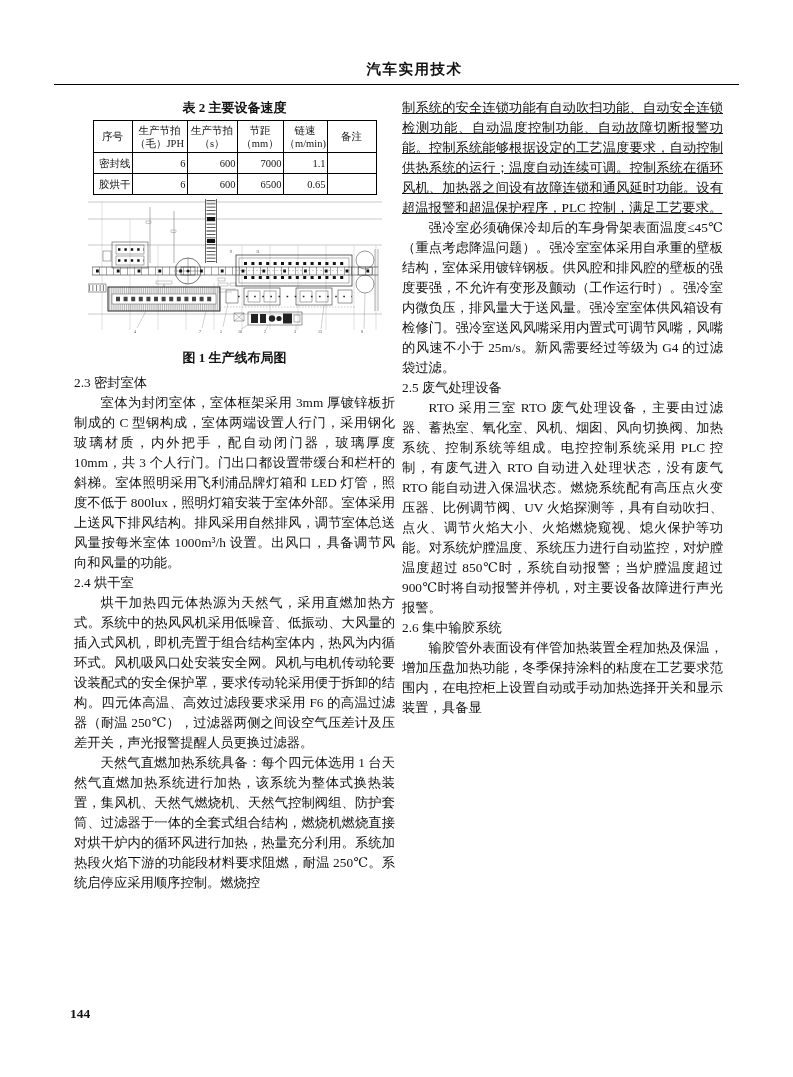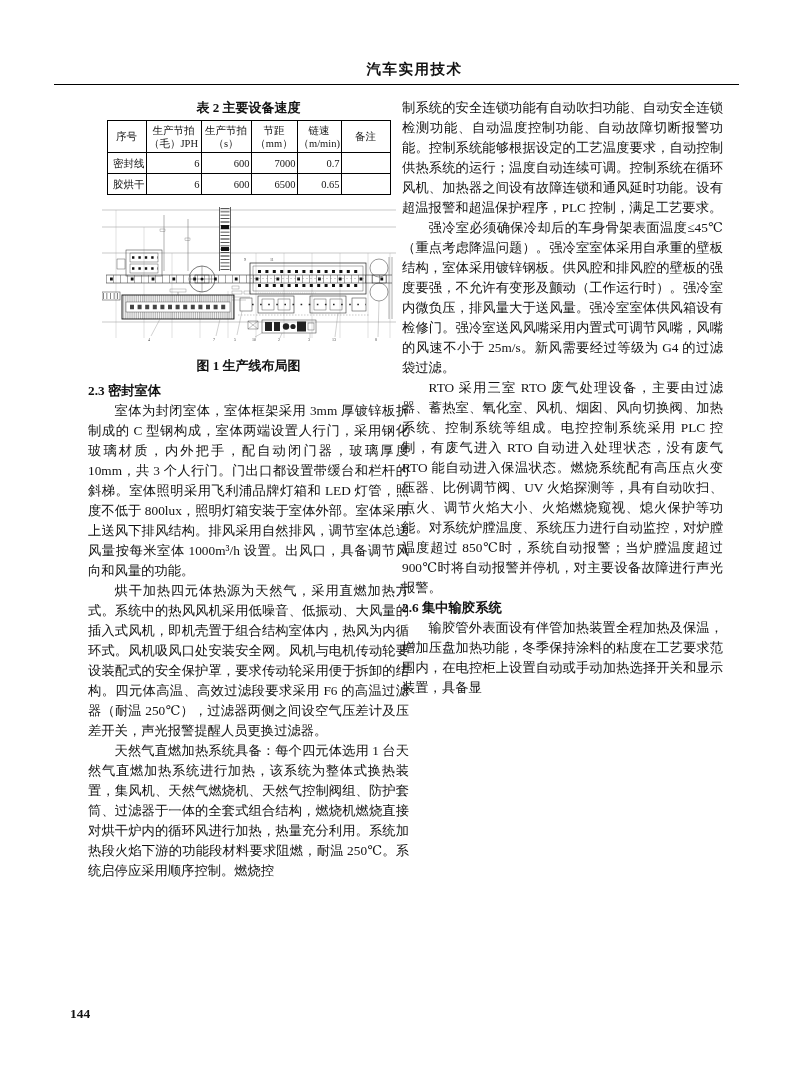--- a/index.html
+++ b/index.html
@@ -17,31 +17,31 @@
   }
   .header-rule {
     position:absolute; top:84px; left:54px; width:685px; height:0;
     border-top:1.4px solid #000;
   }
 
   .col {
     position:absolute; top:98px; width:321px;
     font-size:13.3px; line-height:20px; text-align:justify;
   }
-  .col-left  { left:88px; }
+  .col-left  { left:74px; }
   .col-right { left:402px; }
 
   .col p.body { text-indent:2em; }
-  .col p.noindent { text-indent:0; }
-  .col h3.sec { font-size:13.3px; font-weight:bold; line-height:20px; text-align:left; }
+  .col p.noindent { text-indent:0;text-decoration:underline; }
+  .col h3.sec { font-size:13.3px; font-weight:normal; line-height:20px; text-align:left; }
   .text-start { margin-top:5px; }
 
   .tbl-title { text-align:center; font-weight:bold; font-size:13px; line-height:20px; }
   table.t2 {
-    width:283px; margin:2px auto 12px auto; border-collapse:collapse;
+    width:283px; margin:2px auto 4px auto; border-collapse:collapse;
     font-size:10.5px; text-align:center; table-layout:fixed;
   }
   .t2 th, .t2 td {
     border:1px solid #000; padding:0 1px; font-weight:normal;
     vertical-align:middle; line-height:13px;
   }
   .t2 th { height:32px; }
   .t2 td { height:21px;text-align:right; }
   .t2 th span { display:block; }
 
@@ -99,21 +99,21 @@
               <span></span>
             </th>
         </tr>
       </thead>
       <tbody>
         <tr>
           <td>密封线</td>
           <td>6</td>
           <td>600</td>
           <td>7000</td>
-          <td>0.7</td>
+          <td>1.1</td>
           <td></td>
         </tr>
         <tr>
           <td>胶烘干</td>
           <td>6</td>
           <td>600</td>
           <td>6500</td>
           <td>0.65</td>
           <td></td>
         </tr>
@@ -247,28 +247,30 @@
           <text x="142" y="54">9</text>
           <text x="168" y="54">11</text>
         </g>
       </svg>
       <figcaption class="fig-cap">图 1  生产线布局图</figcaption>
     </figure>
 
     <h3 class="sec text-start">2.3 密封室体</h3>
     <p class="body">室体为封闭室体，室体框架采用 3mm 厚镀锌板折制成的 C 型钢构成，室体两端设置人行门，采用钢化玻璃材质，内外把手，配自动闭门器，玻璃厚度 10mm，共 3 个人行门。门出口都设置带缓台和栏杆的斜梯。室体照明采用飞利浦品牌灯箱和 LED 灯管，照度不低于 800lux，照明灯箱安装于室体外部。室体采用上送风下排风结构。排风采用自然排风，调节室体总送风量按每米室体 1000m³/h 设置。出风口，具备调节风向和风量的功能。</p>
 
+    <h3 class="sec">2.4 烘干室</h3>
     <p class="body">烘干加热四元体热源为天然气，采用直燃加热方式。系统中的热风风机采用低噪音、低振动、大风量的插入式风机，即机壳置于组合结构室体内，热风为内循环式。风机吸风口处安装安全网。风机与电机传动轮要设装配式的安全保护罩，要求传动轮采用便于拆卸的结构。四元体高温、高效过滤段要求采用 F6 的高温过滤器（耐温 250℃），过滤器两侧之间设空气压差计及压差开关，声光报警提醒人员更换过滤器。</p>
     <p class="body">天然气直燃加热系统具备：每个四元体选用 1 台天然气直燃加热系统进行加热，该系统为整体式换热装置，集风机、天然气燃烧机、天然气控制阀组、防护套筒、过滤器于一体的全套式组合结构，燃烧机燃烧直接对烘干炉内的循环风进行加热，热量充分利用。系统加热段火焰下游的功能段材料要求阻燃，耐温 250℃。系统启停应采用顺序控制。燃烧控</p>
   </div>
 
   <div class="col col-right">
     <p class="body noindent">制系统的安全连锁功能有自动吹扫功能、自动安全连锁检测功能、自动温度控制功能、自动故障切断报警功能。控制系统能够根据设定的工艺温度要求，自动控制供热系统的运行；温度自动连续可调。控制系统在循环风机、加热器之间设有故障连锁和通风延时功能。设有超温报警和超温保护程序，PLC 控制，满足工艺要求。</p>
     <p class="body">强冷室必须确保冷却后的车身骨架表面温度≤45℃（重点考虑降温问题）。强冷室室体采用自承重的壁板结构，室体采用镀锌钢板。供风腔和排风腔的壁板的强度要强，不允许有变形及颤动（工作运行时）。强冷室内微负压，排风量大于送风量。强冷室室体供风箱设有检修门。强冷室送风风嘴采用内置式可调节风嘴，风嘴的风速不小于 25m/s。新风需要经过等级为 G4 的过滤袋过滤。</p>
 
+    <h3 class="sec">2.5 废气处理设备</h3>
     <p class="body">RTO 采用三室 RTO 废气处理设备，主要由过滤器、蓄热室、氧化室、风机、烟囱、风向切换阀、加热系统、控制系统等组成。电控控制系统采用 PLC 控制，有废气进入 RTO 自动进入处理状态，没有废气 RTO 能自动进入保温状态。燃烧系统配有高压点火变压器、比例调节阀、UV 火焰探测等，具有自动吹扫、点火、调节火焰大小、火焰燃烧窥视、熄火保护等功能。对系统炉膛温度、系统压力进行自动监控，对炉膛温度超过 850℃时，系统自动报警；当炉膛温度超过 900℃时将自动报警并停机，对主要设备故障进行声光报警。</p>
 
     <h3 class="sec">2.6 集中输胶系统</h3>
     <p class="body">输胶管外表面设有伴管加热装置全程加热及保温，增加压盘加热功能，冬季保持涂料的粘度在工艺要求范围内，在电控柜上设置自动或手动加热选择开关和显示装置，具备显</p>
   </div>
 
   <div class="page-number">144</div>
 </div>
 
 </body></html>

